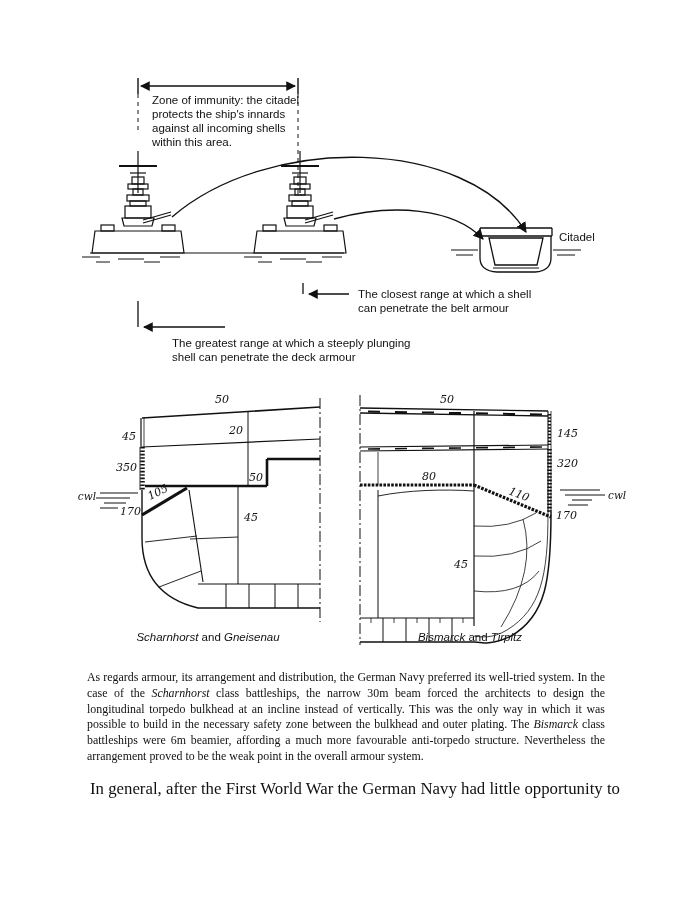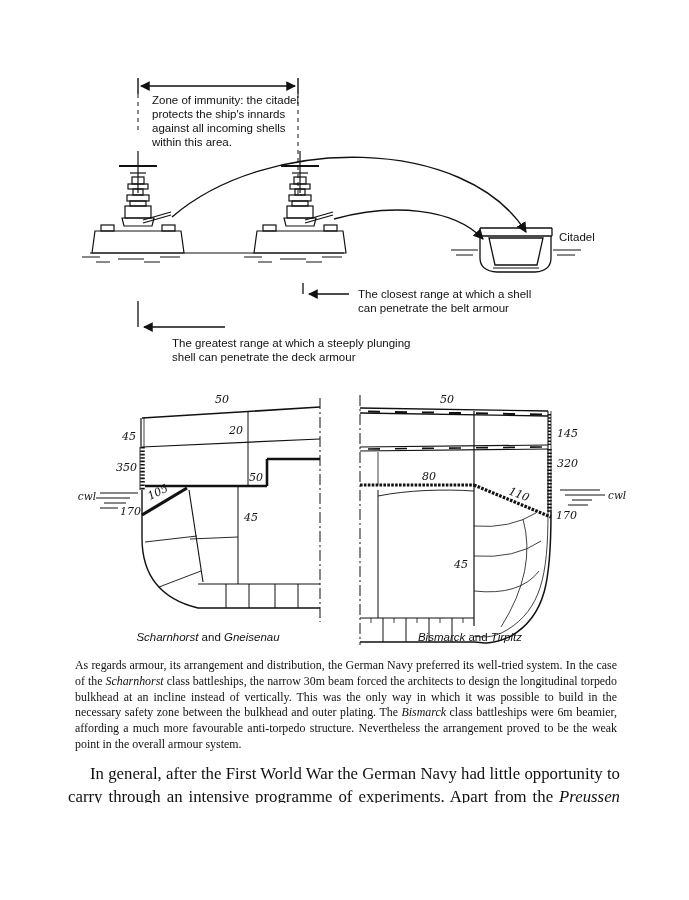--- a/index.html
+++ b/index.html
@@ -5,21 +5,21 @@
   html,body{margin:0;padding:0;background:#fff;}
   .page{position:relative;width:689px;height:803px;background:#ffffff;overflow:hidden;
         font-family:"Liberation Sans", sans-serif;color:#111;}
   svg text{fill:#111;}
   .diag-label{font-family:"Liberation Sans", sans-serif;font-size:11.5px;}
   .num{font-family:"DejaVu Serif", serif;font-style:italic;font-size:11px;}
   .cwl{font-family:"DejaVu Serif", serif;font-style:italic;font-size:10.5px;}
   .caption{font-family:"Liberation Sans", sans-serif;font-size:11.5px;}
   .caption .it{font-style:italic;}
   .body-text{position:absolute;left:75px;right:72px;top:658px;}
-  .small-para{margin:0;font-family:"Liberation Serif", serif;font-size:11.9px;line-height:15.8px;
+  .small-para{margin:12px;font-family:"Liberation Serif", serif;font-size:11.9px;line-height:15.8px;
               text-align:justify;}
   .small-para i,.large-para i{font-style:italic;}
   .large-para{margin:9px -3px 0 -7px;font-family:"Liberation Serif", serif;font-size:16.8px;
               line-height:23px;text-align:justify;text-align-last:justify;text-indent:22px;}
   .watermark{position:absolute;left:0;top:800px;width:689px;height:100px;}
   .wm-sun{position:absolute;left:10px;top:6px;width:92px;height:92px;}
   .wm-text{position:absolute;left:104px;top:2px;height:92px;white-space:nowrap;
            font-family:"DejaVu Serif", serif;font-weight:bold;font-size:70px;line-height:92px;
            letter-spacing:0px;}
   .wm-outline{color:#ffffff;-webkit-text-stroke:2.5px #5b9cc4;}

